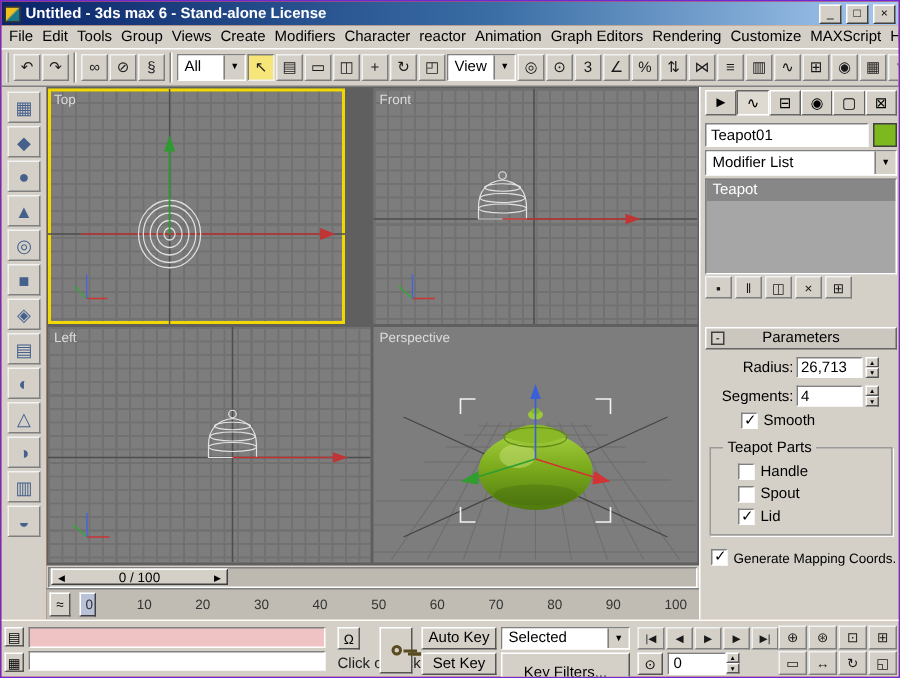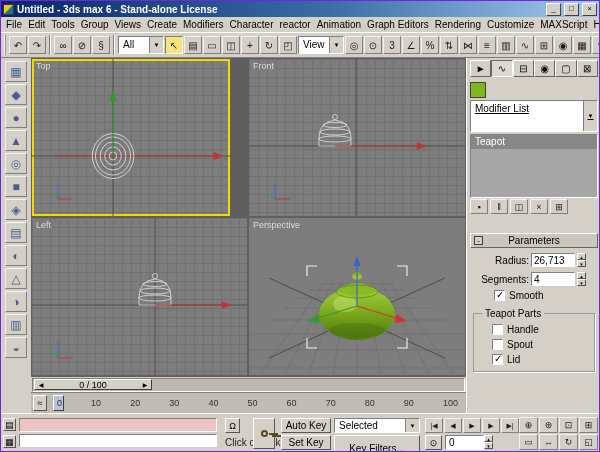--- a/index.html
+++ b/index.html
@@ -58,21 +58,21 @@
   .ruler-thumb{position:absolute;left:22px;top:2px;width:11px;height:16px;background:#b9c2d8;border:1px solid;border-color:#fff #404040 #404040 #fff;}
 
   
   #command-panel{position:absolute;left:465px;top:0;width:135px;height:355px;background:#d4d0c8;border-left:1px solid #fff;padding:2px 3px;overflow:hidden;}
   .cp-tabs{display:flex;height:18px;}
   .cp-tab{flex:1;height:17px;display:flex;align-items:center;justify-content:center;font-size:10px;background:#d4d0c8;border:1px solid;border-color:#fff #666 #666 #fff;}
   .cp-tab.active{border-color:#666 #fff #fff #666;background:#dedad2;}
   .cp-name-row{display:flex;gap:3px;margin:4px 0 2px 0;}
   .cp-name-field{flex:1;height:16px;background:#fff;border:1px solid;border-color:#808080 #fff #fff #808080;padding:2px 3px;font-size:10px;}
   .cp-swatch{width:16px;height:16px;border:1px solid #404040;}
-  .cp-combo{display:flex;height:32px;margin:2px 0;border:1px solid;border-color:#808080 #fff #fff #808080;background:#fff;text-decoration:underline;}
+  .cp-combo{display:flex;height:17px;margin:2px 0;border:1px solid;border-color:#808080 #fff #fff #808080;background:#fff;}
   .cp-combo .combo-text{flex:1;}
   .cp-stack{height:64px;background:#a6a6a6;border:1px solid;border-color:#808080 #fff #fff #808080;margin:2px 0 1px 0;overflow:hidden;}
   .stack-row{height:14px;padding:1px 4px;font-size:10px;color:#111;}
   .stack-row.selected{background:#878787;color:#fff;}
   .cp-stack-buttons{display:flex;gap:2px;}
   .cp-stack-buttons .icon-btn{width:17px;height:15px;font-size:9px;}
   .rollout-header{position:relative;height:15px;margin-top:19px;background:#cbc7bf;border:1px solid;border-color:#fff #666 #666 #fff;text-align:center;font-size:10px;line-height:13px;}
   .rollout-minus{position:absolute;left:3px;top:2px;width:9px;height:9px;background:#d4d0c8;border:1px solid #404040;font-size:8px;line-height:7px;text-align:center;}
   .param-row{display:flex;align-items:center;justify-content:flex-end;margin-top:5px;gap:2px;padding-right:12px;}
   .param-label{font-size:10px;}
@@ -370,20 +370,21 @@
       <div class="cp-tabs">
           <div class="cp-tab">►</div>
           <div class="cp-tab active">∿</div>
           <div class="cp-tab">⊟</div>
           <div class="cp-tab">◉</div>
           <div class="cp-tab">▢</div>
           <div class="cp-tab">⊠</div>
         </div>
 
       <div class="cp-name-row">
+        <div class="cp-name-field">Teapot01</div>
         <div class="cp-swatch" style="background: rgb(124, 184, 30);"></div>
       </div>
 
       <div class="cp-combo">
         <span class="combo-text">Modifier List</span>
         <span class="combo-arrow">▼</span>
       </div>
 
       <div class="cp-stack">
           <div class="stack-row selected">Teapot</div>
@@ -435,20 +436,24 @@
               <span class="cb"></span>
               <span class="cb-label">Spout</span>
             </div>
             <div class="check-row checked">
               <span class="cb"></span>
               <span class="cb-label">Lid</span>
             </div>
           </div>
       </div>
 
+      <div class="check-row genmap-row checked">
+        <span class="cb"></span>
+        <span class="cb-label">Generate Mapping Coords.</span>
+      </div>
     </div>
   </div>
 
   <div id="statusbar">
     <div class="sb-abs" style="left:2px;top:4px;">
       <div class="sb-btn" style="width:13px;height:13px;">▤</div>
       <div class="sb-btn" style="width:13px;height:13px;margin-top:4px;">▦</div>
     </div>
     <div class="sb-abs" style="left:18px;top:4px;">
       <div id="listener-pink"></div>

